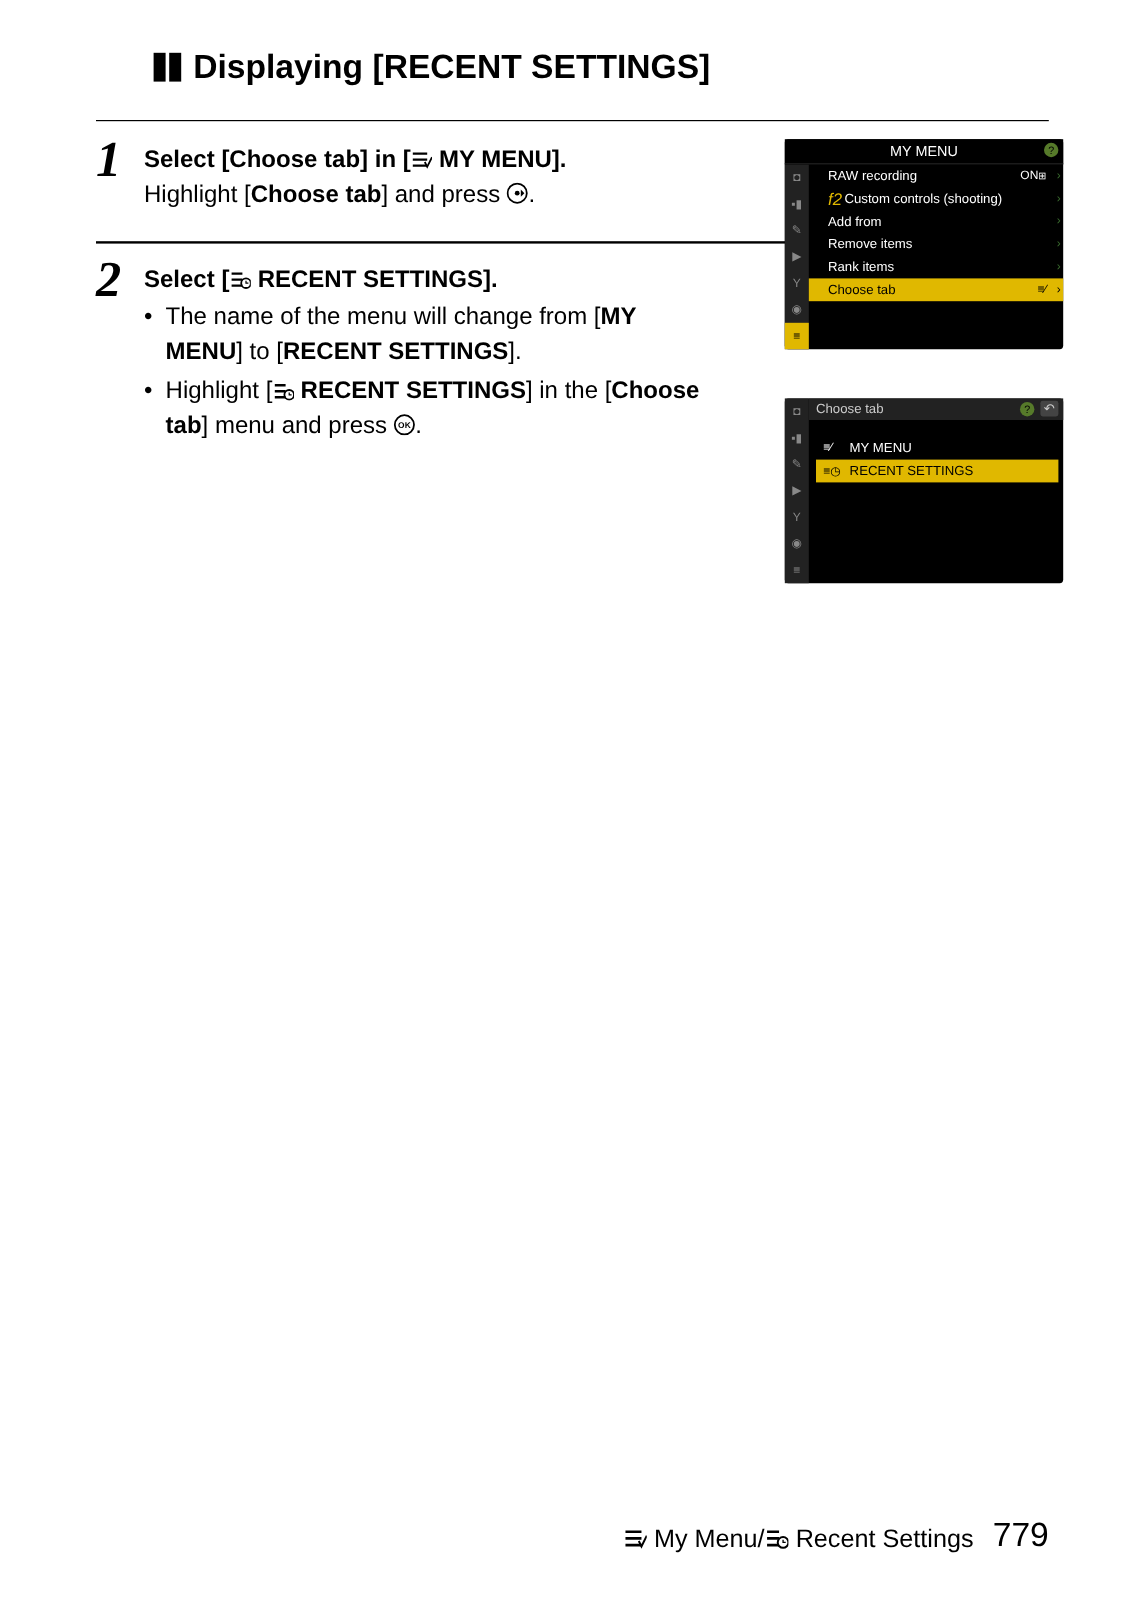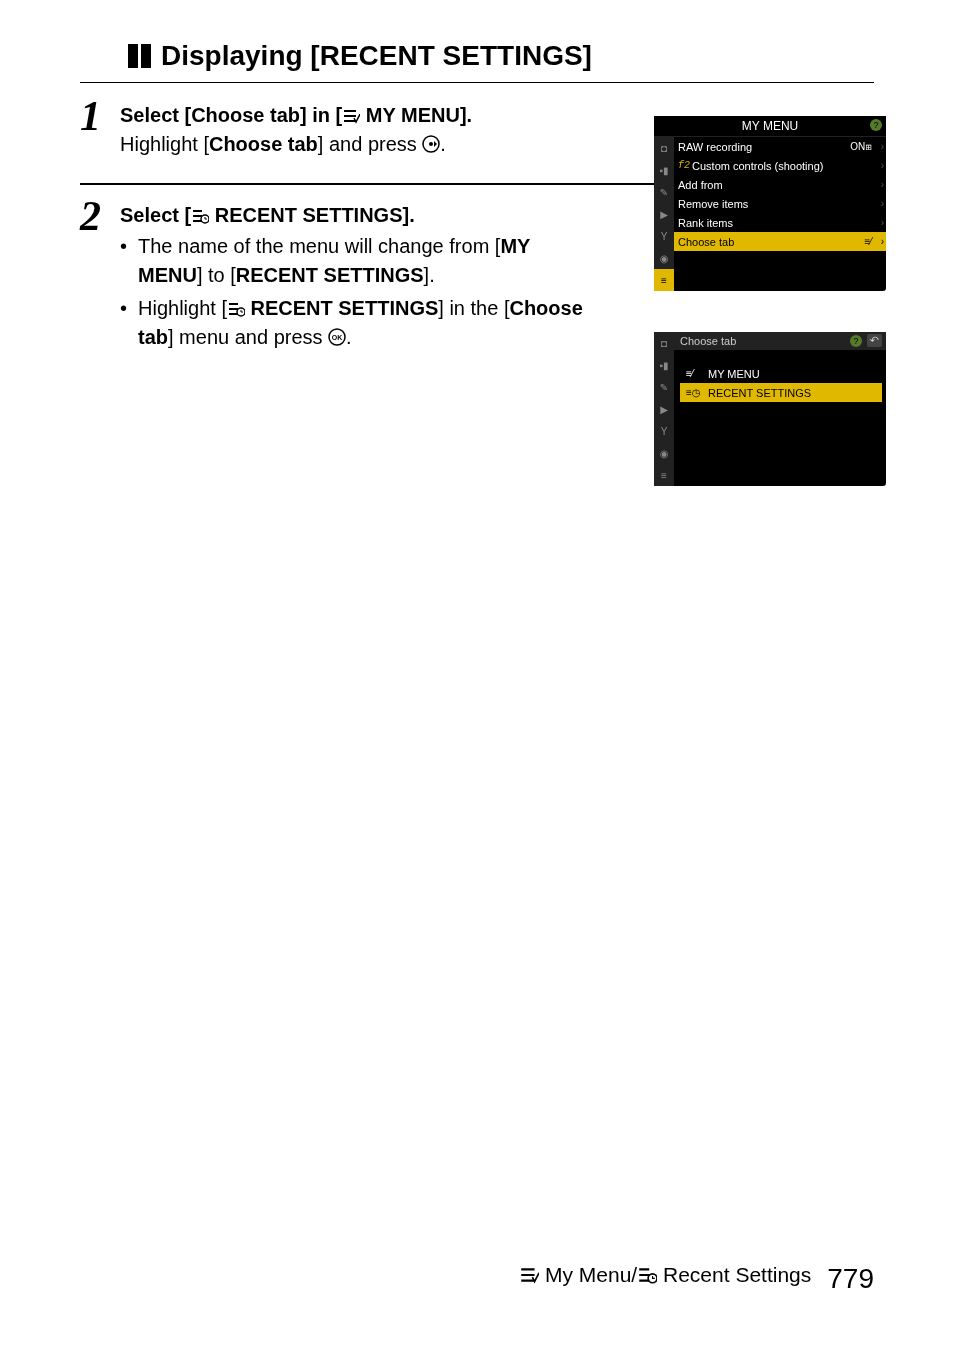--- a/index.html
+++ b/index.html
@@ -8,21 +8,21 @@
     height: 1345px;
     font-family: -apple-system, "Segoe UI", Arial, sans-serif;
     background: #fff;
     color: #000;
     position: relative;
     padding: 40px 80px 60px 80px;
   }
   .heading {
     font-size: 28px;
     font-weight: 700;
-    margin-bottom: 10px;
+    margin-bottom: 28px;
     display: flex;
     align-items: center;
     gap: 10px;
     padding-left: 48px;
   }
   .heading-bullet {
     display: inline-flex;
     gap: 3px;
   }
   .heading-bullet span {
@@ -128,42 +128,42 @@
     background: #567a2a;
     width: 12px; height: 12px;
     border-radius: 50%;
     font-size: 9px;
     line-height: 12px;
     color:#000;
   }
   .cam-row {
     display: flex;
     align-items: center;
-    padding: 2px 4px;
+    padding: 2px 16px;
     font-size: 11px;
     height: 19px;
     position: relative;
   }
   .cam-row .caret {
     position: absolute;
     right: 2px;
     color: #3a6b2e;
     font-size: 10px;
   }
   .cam-row .val {
     position: absolute;
     right: 14px;
     font-size: 10px;
   }
   .cam-row.hl {
     background: #e0b800;
     color: #000;
   }
   .cam-row.hl .caret { color: #000; }
-  .cam-row .pref { color: #e0b800; margin-right: 2px; font-size: 10px; font-style: italic; font-family: Liberation Mono, monospace; }
+  .cam-row .pref { color: #e0b800; margin-right: 2px; font-size: 14px; font-style: italic; }
 
   .cam2-title {
     background: #222;
     color: #ccc;
     font-size: 11px;
     padding: 3px 6px;
     position: relative;
   }
   .cam2-title .help {
     position: absolute;
@@ -194,21 +194,21 @@
   .cam2-row.my { color:#fff; }
   .cam2-row.rs { background:#e0b800; color:#000; }
   .cam2-row .ic { font-size: 10px; width: 14px; }
 
   .footer {
     position: absolute;
     bottom: 50px;
     right: 80px;
     font-size: 21px;
     display: flex;
-    align-items: flex-start;
+    align-items: flex-end;
     gap: 16px;
     margin-top: 23px;
   }
   .footer .pn {
     font-size: 28px;
   }
 
   .inline-icon {
     display: inline-block;
     vertical-align: -2px;

